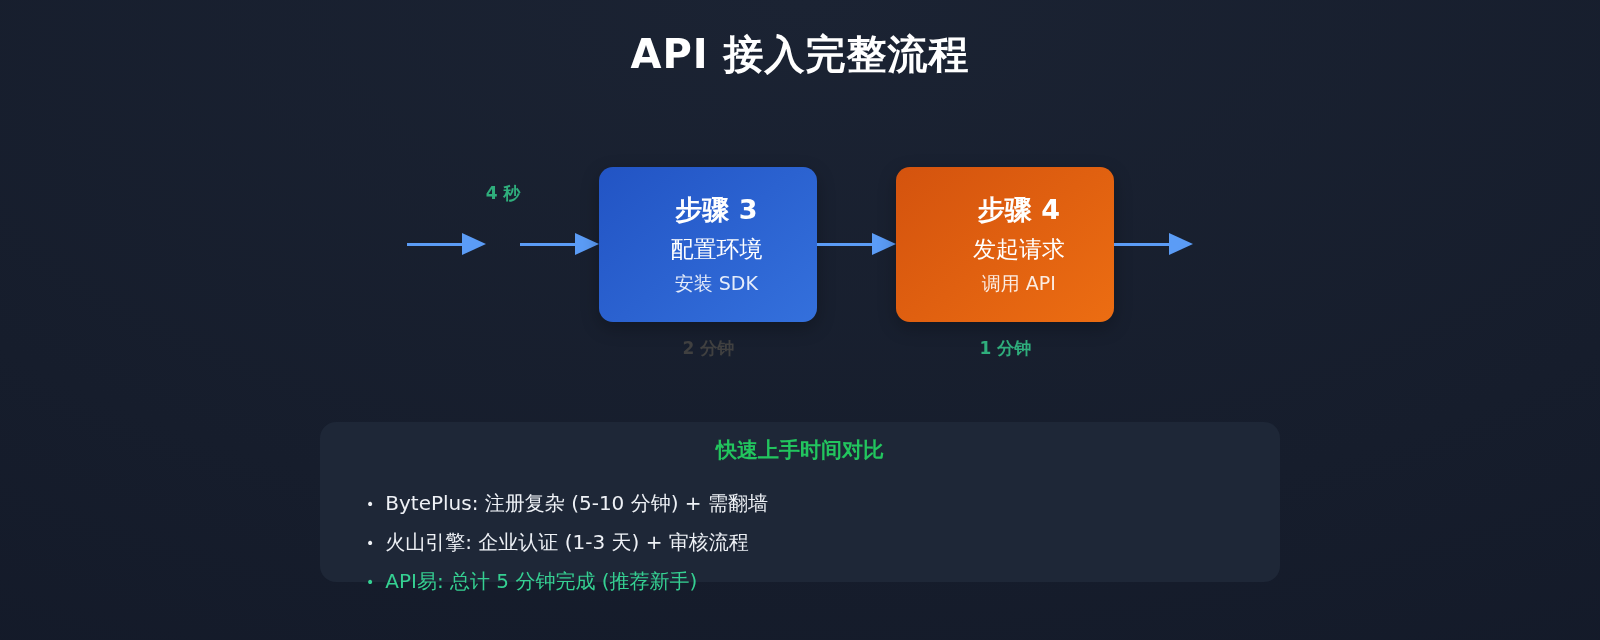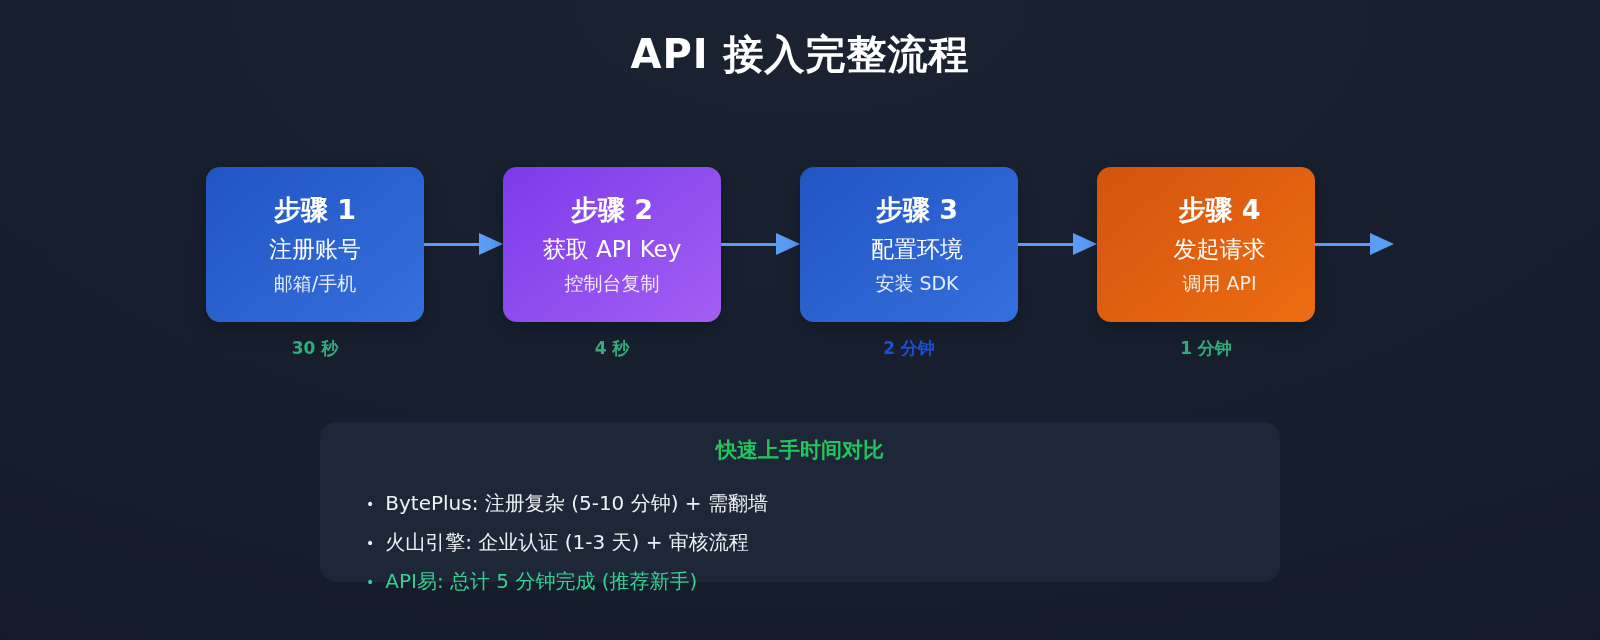--- a/index.html
+++ b/index.html
@@ -99,55 +99,42 @@
 </style>
 </head>
 <body>
 
 <div class="canvas">
 
   <div class="page-title">API 接入完整流程</div>
 
   <div class="flow-row">
 
-    <div class="step">
-      <div class="step-box" style="background: linear-gradient(140deg, rgb(34, 84, 196) 0%, rgb(52, 112, 220) 100%);">
-        <div class="step-title">步骤 1</div>
-        <div class="step-subtitle">注册账号</div>
-        <div class="step-detail">邮箱/手机</div>
-      </div>
-      <div class="step-time" style="color: rgb(47, 174, 124);">30 秒</div>
-    </div>
 
     <div class="arrow">
       <div class="arrow-line" style="background: rgb(91, 156, 246);"></div>
       <div class="arrow-head" style="border-left-color: rgb(91, 156, 246);"></div>
     </div>
 
     <div class="step">
-      <div class="step-box" style="background: linear-gradient(140deg, rgb(124, 59, 234) 0%, rgb(163, 94, 242) 100%);">
-        <div class="step-title">步骤 2</div>
-        <div class="step-subtitle">获取 API Key</div>
-        <div class="step-detail">控制台复制</div>
-      </div>
       <div class="step-time" style="color: rgb(47, 174, 124);">4 秒</div>
     </div>
 
     <div class="arrow">
       <div class="arrow-line" style="background: rgb(91, 156, 246);"></div>
       <div class="arrow-head" style="border-left-color: rgb(91, 156, 246);"></div>
     </div>
 
     <div class="step">
       <div class="step-box" style="background: linear-gradient(140deg, rgb(34, 84, 196) 0%, rgb(52, 112, 220) 100%); padding-left: 16px;">
         <div class="step-title">步骤 3</div>
         <div class="step-subtitle">配置环境</div>
         <div class="step-detail">安装 SDK</div>
       </div>
-      <div class="step-time" style="color: #1d4ed8;">2 分钟</div>
+      <div class="step-time" style="color: #404040;">2 分钟</div>
     </div>
 
     <div class="arrow">
       <div class="arrow-line" style="background: rgb(91, 156, 246);"></div>
       <div class="arrow-head" style="border-left-color: rgb(91, 156, 246);"></div>
     </div>
 
     <div class="step">
       <div class="step-box" style="background: linear-gradient(140deg, rgb(212, 83, 14) 0%, rgb(236, 109, 18) 100%); padding-left: 27px;">
         <div class="step-title">步骤 4</div>

